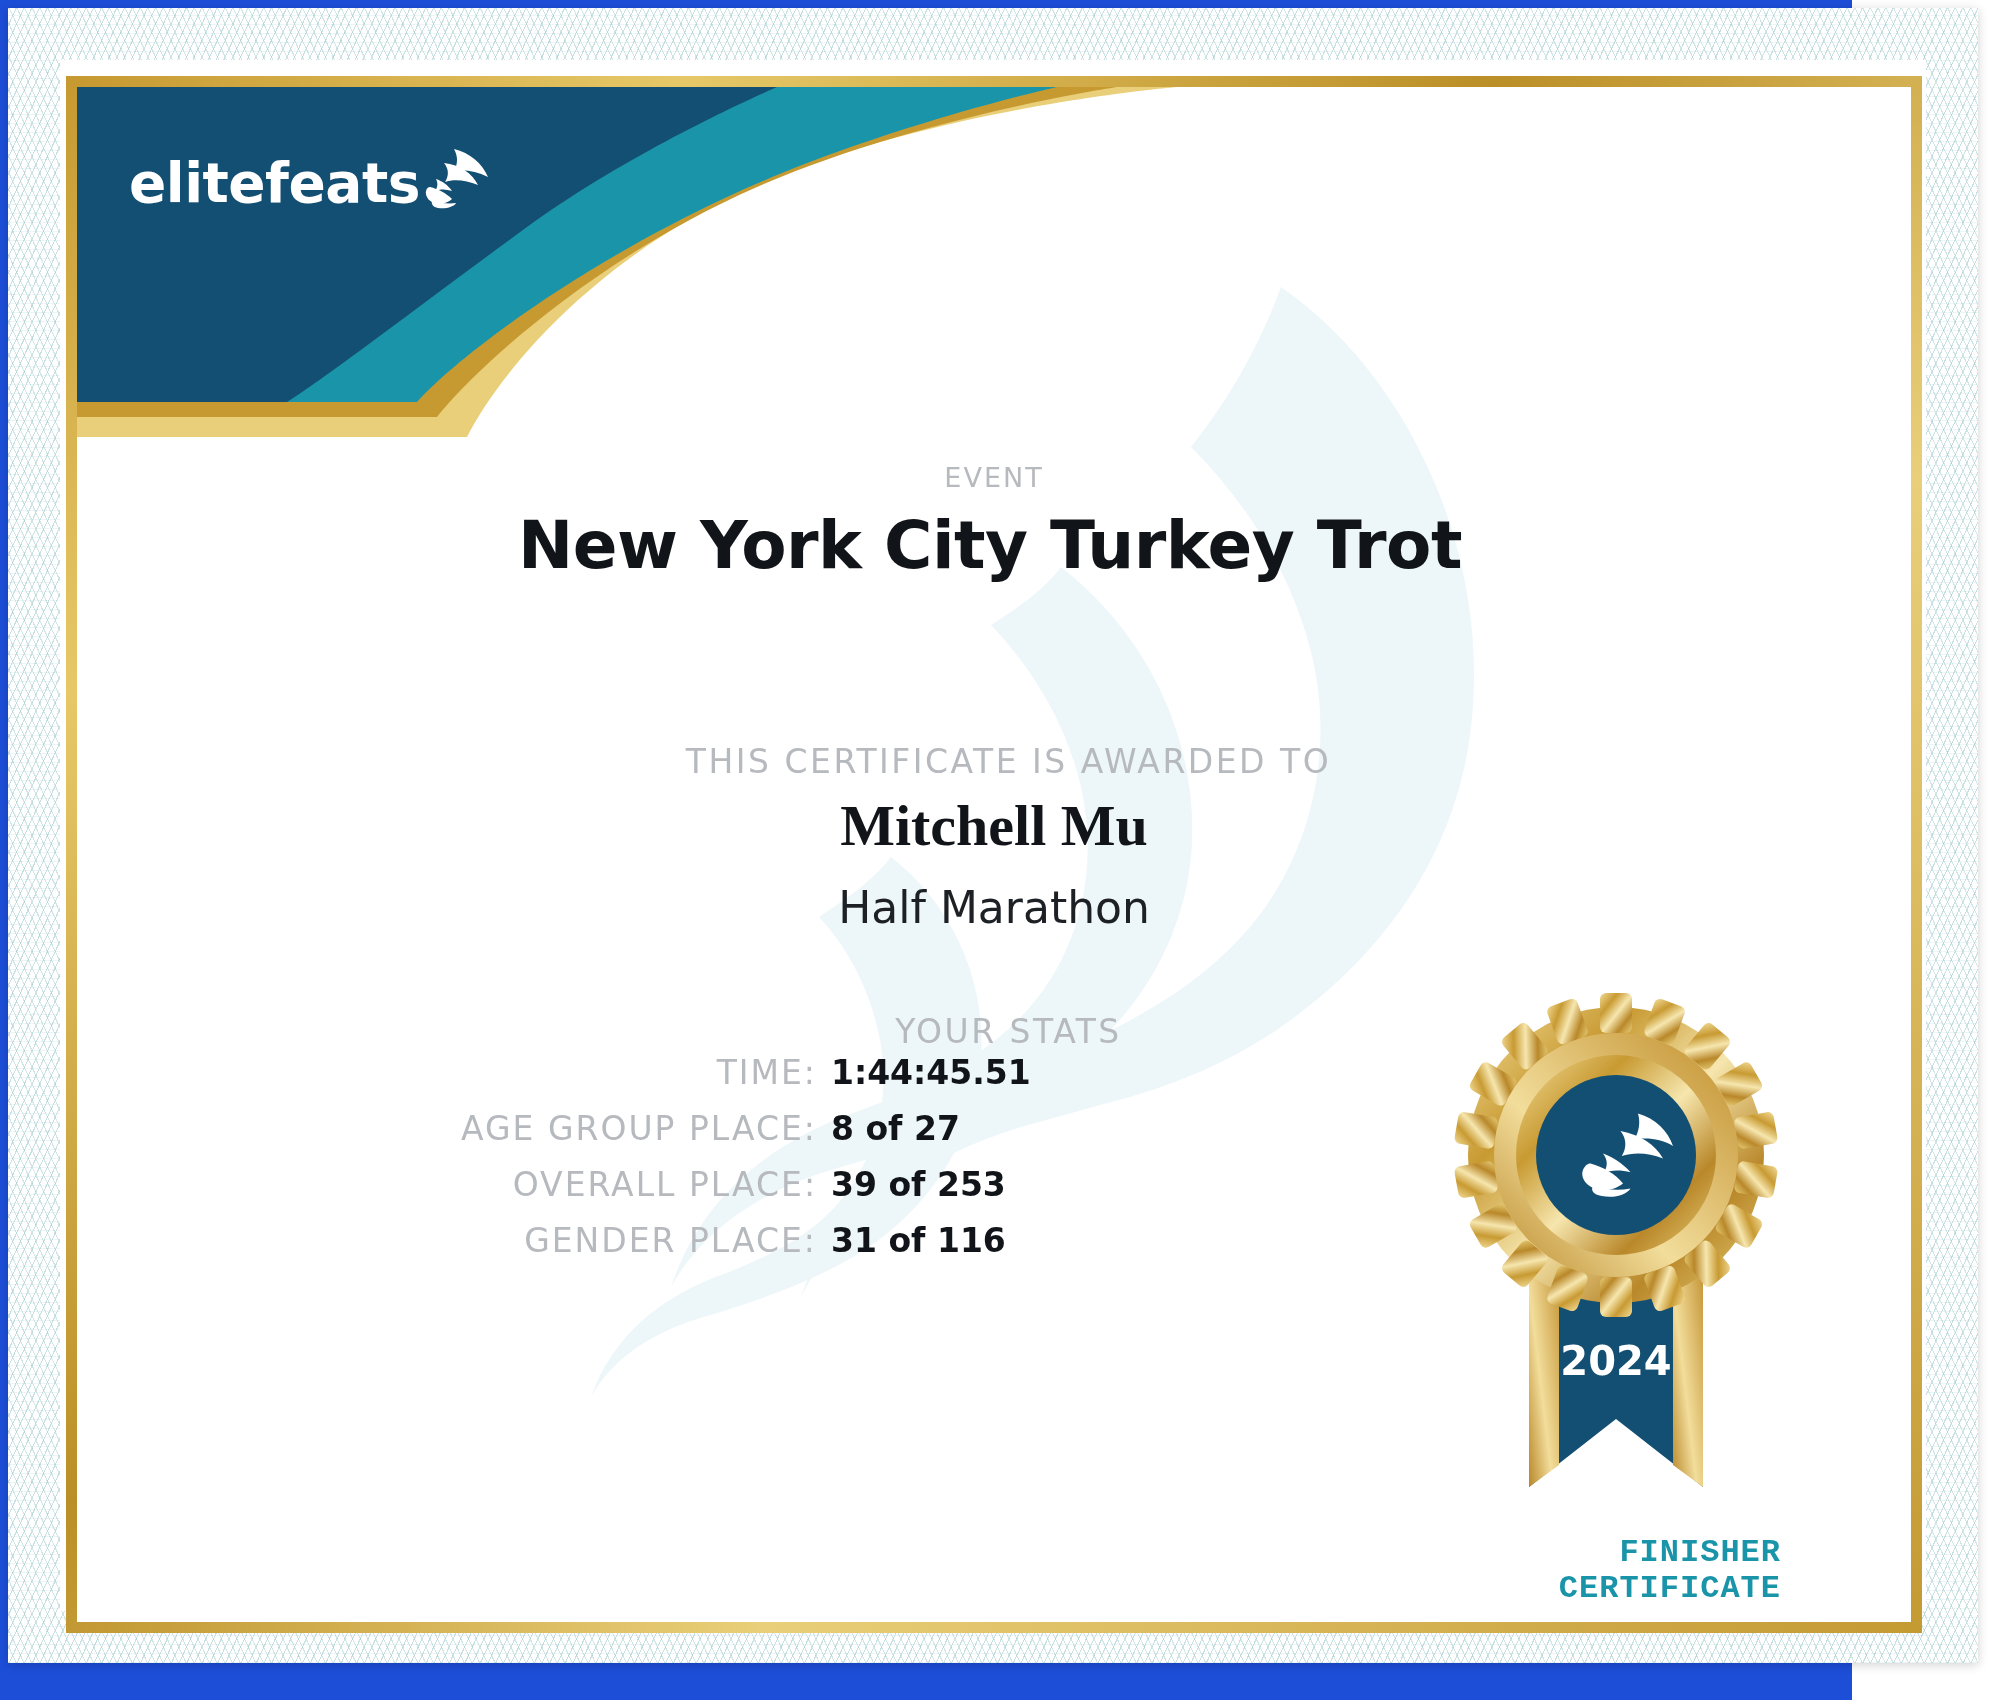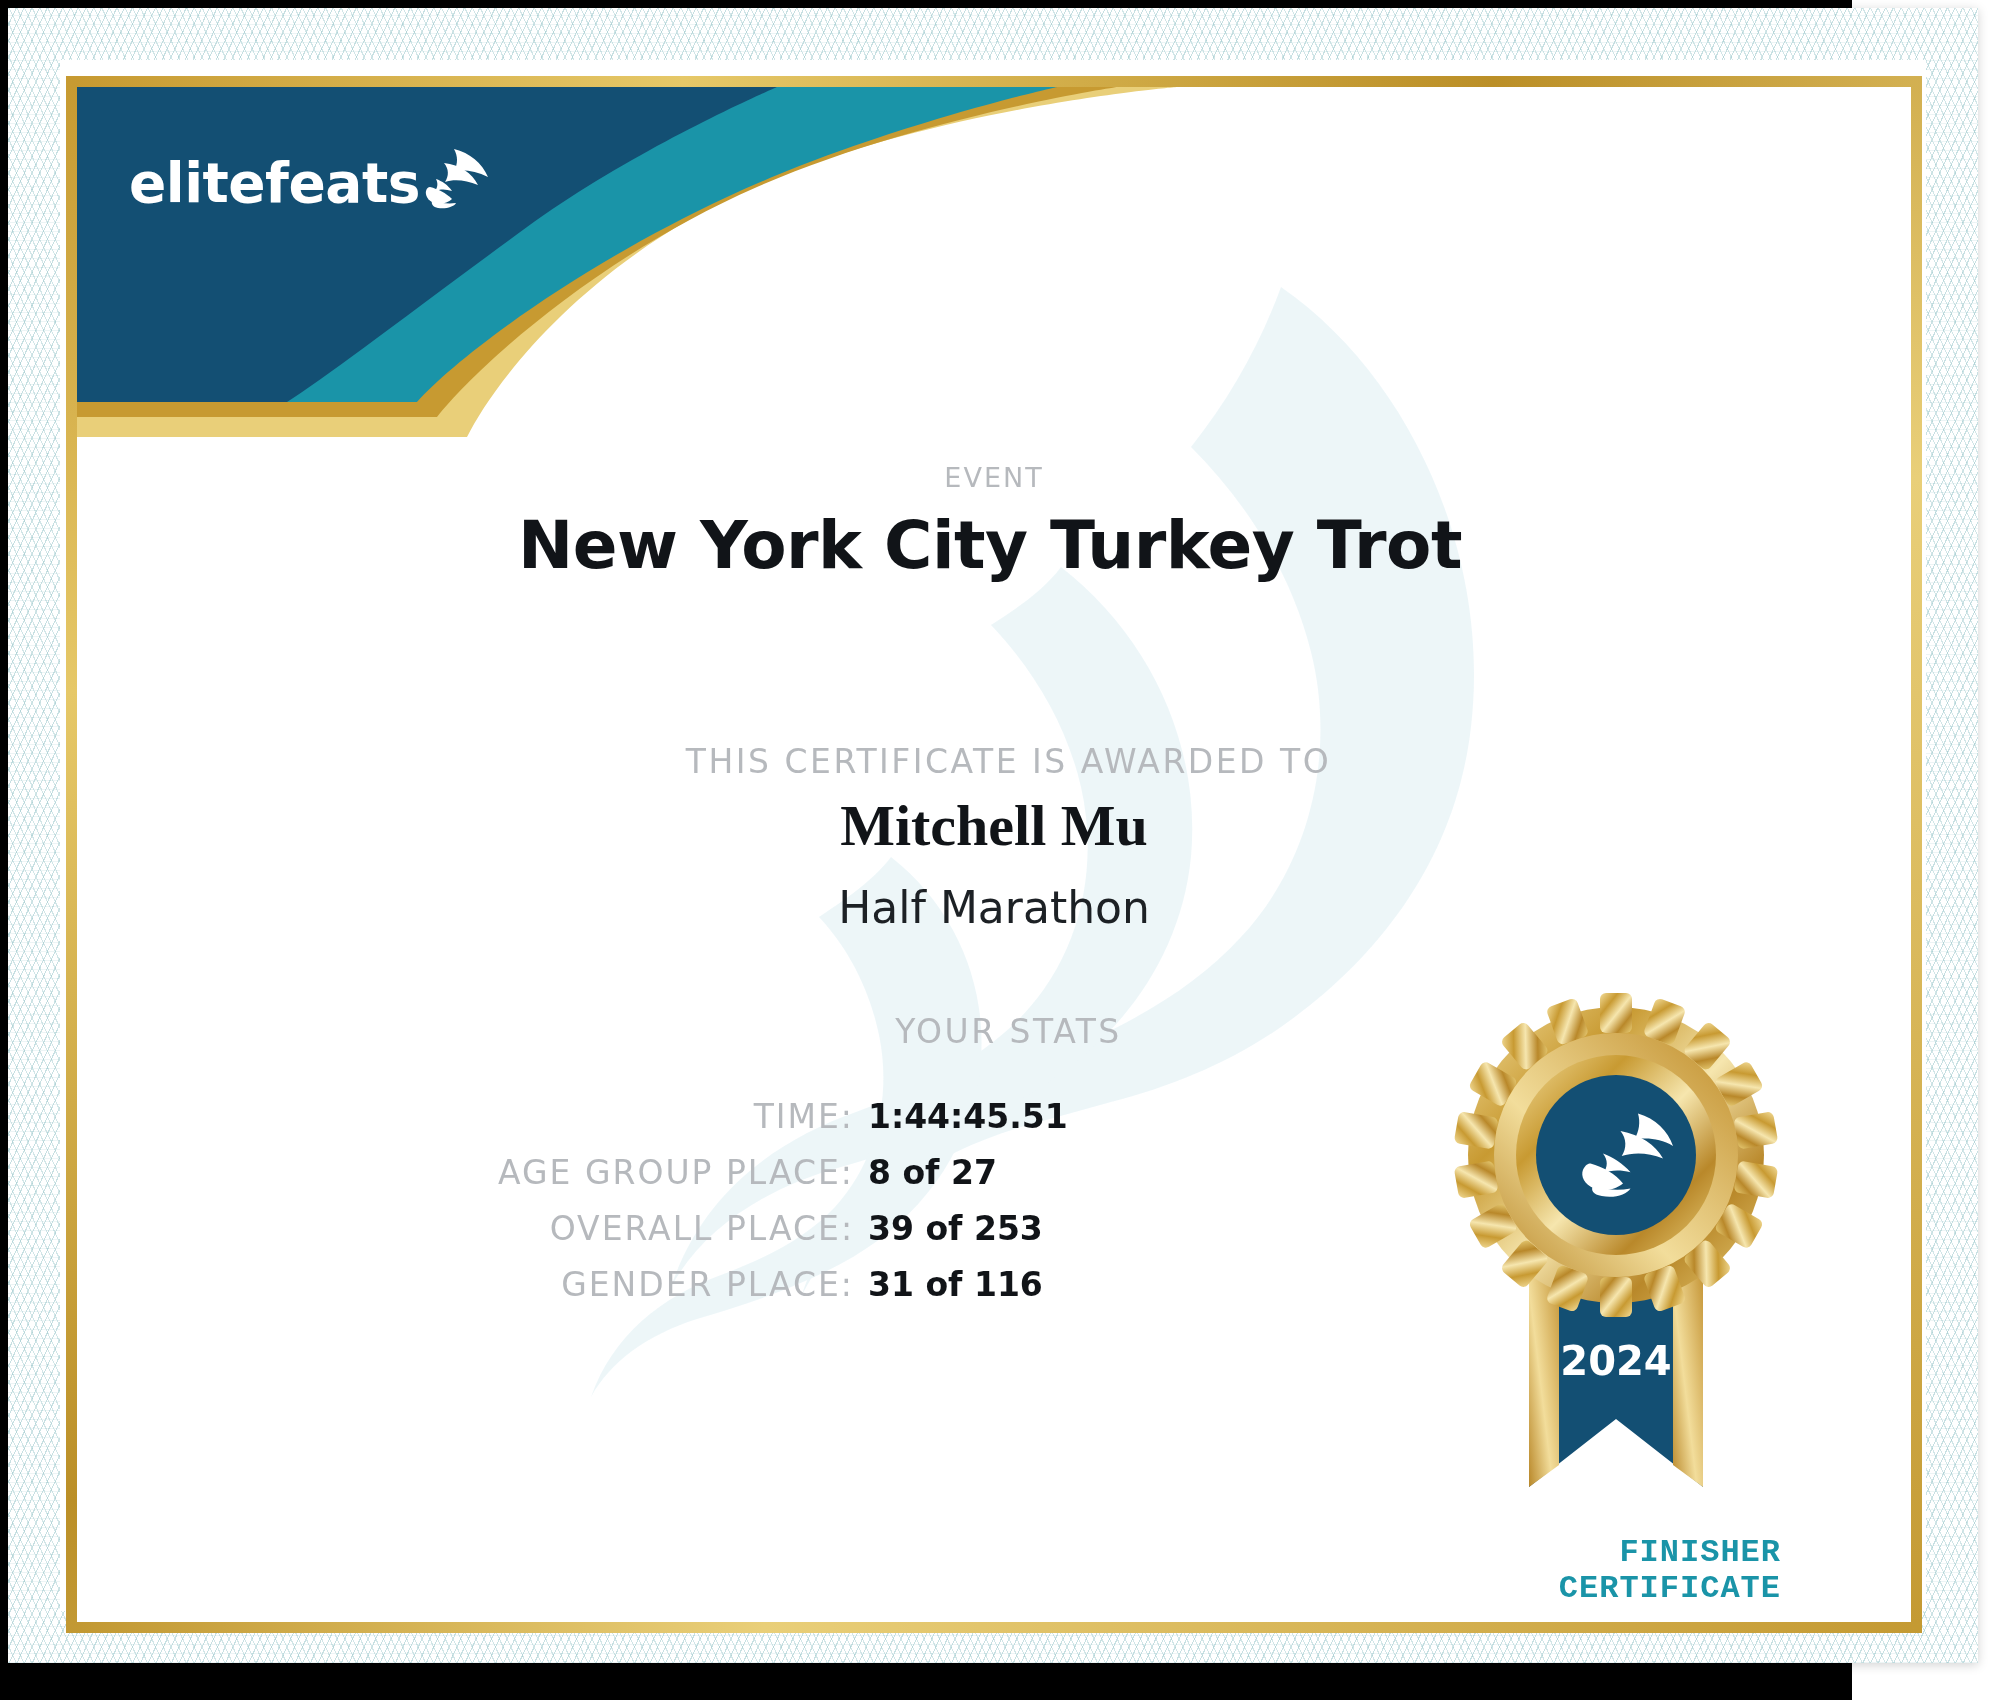--- a/index.html
+++ b/index.html
@@ -12,21 +12,21 @@
     height: 1700px;
     font-family: "Liberation Sans", sans-serif;
     overflow: hidden;
   }
 
   
   .page {
     position: relative;
     width: 1852px;
     height: 1700px;
-    background: #000000;
+    background: #1d4ed8;
   }
 
   .guilloche {
     position: absolute;
     left: 8px;
     top: 8px;
     width: 1970px;
     height: 1655px;
     background-color: #ffffff;
     background-image:
@@ -158,24 +158,23 @@
     text-align: center;
     font-size: 44px;
     color: #1d2125;
     font-family: "DejaVu Sans", sans-serif;
   }
 
   .stats-label { position: absolute; top: 925px; left: 0; right: 0; }
 
   .stats {
     position: absolute;
-    top: 1010px;
+    top: 966px;
     left: 0;
     width: 1232px;
-    padding-left: 37px;
   }
   .stat-row {
     display: flex;
     align-items: baseline;
     justify-content: flex-start;
     margin-bottom: 17px;
   }
   .stat-key {
     width: 740px;
     text-align: right;

